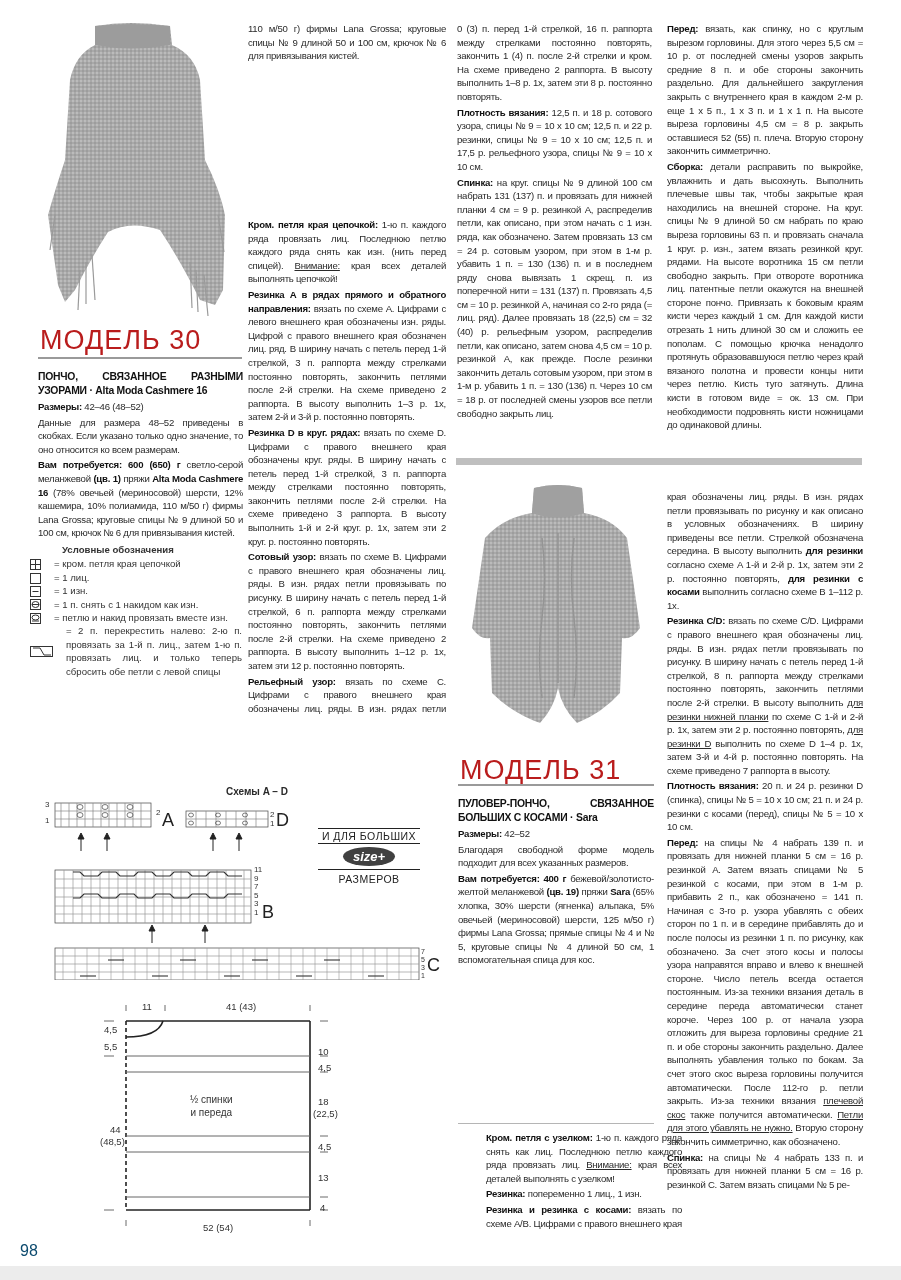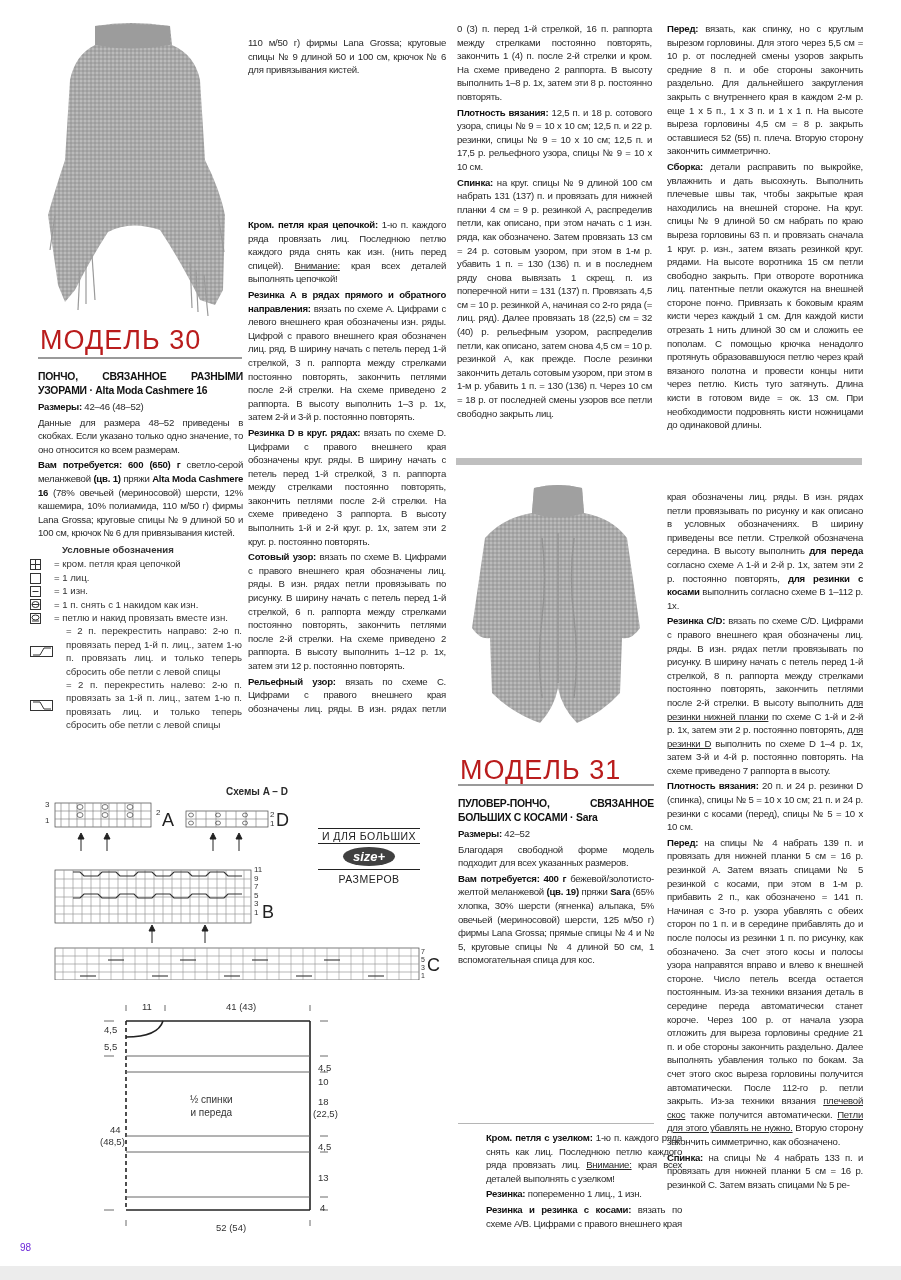--- a/index.html
+++ b/index.html
@@ -12,21 +12,21 @@
   .photo { position: absolute; }
   .model-title { position: absolute; font-size: 27px; letter-spacing: 1px; color: #b91c1c; font-weight: normal; }
   .rule { position: absolute; height: 2px; background: #9a9a9a; }
   .thick-rule { position: absolute; height: 7px; background: #bfbfbf; }
   .legend { position: absolute; font-size: 9.6px; line-height: 13.4px; color: #333; }
   .legend .row { display: flex; align-items: center; }
   .legend .sym { width: 18px; height: 11px; margin-top: 1px; margin-right: 6px; flex: 0 0 auto; }
   .legend .sym-wide { width: 30px; }
   .legend .txt { flex: 1; text-align: justify; }
   .legend-title { font-weight: bold; margin-bottom: 1px; padding-left: 32px; }
-  .page-num { position: absolute; left: 20px; top: 1242px; font-size: 10px; color: #6d28d9; }
+  .page-num { position: absolute; left: 20px; top: 1242px; font-size: 16px; color: #0c4a6e; }
   .bottom-bar { position: absolute; left: 0; top: 1266px; width: 901px; height: 14px; background: #ececec; }
   .schemes-title { position: absolute; left: 226px; top: 786px; font-size: 10px; font-weight: bold; }
   .scheme-label { position: absolute; font-size: 18px; color: #222; }
   .badge { position: absolute; left: 318px; top: 828px; width: 102px; text-align: center; font-size: 10.5px; color: #222; }
   .badge .line1 { border-top: 1.5px solid #222; border-bottom: 1.5px solid #222; padding: 1px 0; letter-spacing: 0.5px; }
   .badge .pill { display: inline-block; background: #404040; color: #fff; border-radius: 50%; padding: 2px 10px; margin: 3px 0; font-weight: bold; font-size: 13px; font-style: italic; }
   .badge .line3 { border-top: 1.5px solid #222; letter-spacing: 0.5px; padding-top: 3px; }
   .schematic-label { position: absolute; font-size: 9.5px; color: #333; }
 </style>
 </head>
@@ -99,34 +99,27 @@
     <svg class="sym" viewBox="0 0 18 11">
         <rect x="0.5" y="0.5" width="10" height="10" fill="none" stroke="#333"></rect>
         <ellipse cx="5.5" cy="4.5" rx="3.5" ry="2.5" fill="none" stroke="#333"></ellipse>
         <line x1="2" y1="8" x2="9" y2="8" stroke="#333"></line>
       </svg>
     <span class="txt">= петлю и накид провязать вместе изн.</span>
   </div>
   <div class="row">
     <svg class="sym sym-wide" viewBox="0 0 30 11">
         <rect x="0.5" y="0.5" width="22" height="10" fill="none" stroke="#333"></rect>
-        <polyline points="3,9 10,9 14,2 21,2" fill="none" stroke="#333"></polyline>
-      </svg>
-    <span class="txt">= 2 п. перекрестить направо: 2-ю п. провязать перед 1-й п. лиц., затем 1-ю п. провязать лиц. и только теперь сбросить обе петли с левой спицы</span>
-  </div>
-  <div class="row">
-    <svg class="sym sym-wide" viewBox="0 0 30 11">
-        <rect x="0.5" y="0.5" width="22" height="10" fill="none" stroke="#333"></rect>
         <polyline points="3,2 10,2 14,9 21,9" fill="none" stroke="#333"></polyline>
       </svg>
     <span class="txt">= 2 п. перекрестить налево: 2-ю п. провязать за 1-й п. лиц., затем 1-ю п. провязать лиц. и только теперь сбросить обе петли с левой спицы</span>
   </div>
 </div>
 
-<div class="col" style="left:248px;top:36px;width:198px;">
+<div class="col" style="left:248px;top:22px;width:198px;">
   <p style="margin-bottom:154px;">110 м/50 г) фирмы Lana Grossa; круговые спицы № 9 длиной 50 и 100 см, крючок № 6 для привязывания кистей.</p>
 </div>
 <div class="col" style="left:248px;top:218px;width:198px;">
   <p><b>Кром. петля края цепочкой:</b><span> 1-ю п. каждого ряда провязать лиц. Последнюю петлю каждого ряда снять как изн. (нить перед спицей). </span><u>Внимание:</u><span> края всех деталей выполнять цепочкой!</span></p>
   <p><b>Резинка A в рядах прямого и обратного направления:</b><span> вязать по схеме A. Цифрами с левого внешнего края обозначены изн. ряды. Цифрой с правого внешнего края обозначен лиц. ряд. В ширину начать с петель перед 1-й стрелкой, 3 п. раппорта между стрелками постоянно повторять, закончить петлями после 2-й стрелки. На схеме приведено 2 раппорта. В высоту выполнить 1–3 р. 1х, затем 2-й и 3-й р. постоянно повторять.</span></p>
   <p><b>Резинка D в круг. рядах:</b><span> вязать по схеме D. Цифрами с правого внешнего края обозначены круг. ряды. В ширину начать с петель перед 1-й стрелкой, 3 п. раппорта между стрелками постоянно повторять, закончить петлями после 2-й стрелки. На схеме приведено 3 раппорта. В высоту выполнить 1-й и 2-й круг. р. 1х, затем эти 2 круг. р. постоянно повторять.</span></p>
   <p><b>Сотовый узор:</b><span> вязать по схеме B. Цифрами с правого внешнего края обозначены лиц. ряды. В изн. рядах петли провязывать по рисунку. В ширину начать с петель перед 1-й стрелкой, 6 п. раппорта между стрелками постоянно повторять, закончить петлями после 2-й стрелки. На схеме приведено 2 раппорта. В высоту выполнить 1–12 р. 1х, затем эти 12 р. постоянно повторять.</span></p>
   <p style="height:42px;overflow:hidden;"><b>Рельефный узор:</b><span> вязать по схеме C. Цифрами с правого внешнего края обозначены лиц. ряды. В изн. рядах петли провязывать по рисунку. В ширину начать после кром. 0 (3) п. перед 1-й стрелкой, 16 п. раппорта между стрелками постоянно повторять, закончить 1 (4) п. после 2-й стрелки и кром. На схеме приведено 2 раппорта. В высоту выполнить 1–8 р. 1х, затем эти 8 р. постоянно повторять.</span></p>
 </div>
 
@@ -351,26 +344,26 @@
         <line x1="300" y1="77" x2="308" y2="77"></line>
         <line x1="300" y1="141" x2="308" y2="141"></line>
         <line x1="300" y1="157" x2="308" y2="157"></line>
         <line x1="300" y1="202" x2="308" y2="202"></line>
         <line x1="300" y1="215" x2="308" y2="215"></line>
     </g>
   </g>
 </svg>
 <div class="schematic-label" style="left:142px;top:1001px;">11</div>
 <div class="schematic-label" style="left:226px;top:1001px;">41 (43)</div>
-<div class="schematic-label" style="left:216px;top:1222px;">52 (54)</div>
+<div class="schematic-label" style="left:203px;top:1222px;">52 (54)</div>
 <div class="schematic-label" style="left:104px;top:1024px;">4,5</div>
 <div class="schematic-label" style="left:104px;top:1041px;">5,5</div>
 <div class="schematic-label" style="left:110px;top:1124px;">44</div>
 <div class="schematic-label" style="left:100px;top:1136px;">(48,5)</div>
-<div class="schematic-label" style="left:318px;top:1076px;">10</div>
+<div class="schematic-label" style="left:318px;top:1046px;">10</div>
 <div class="schematic-label" style="left:318px;top:1062px;">4,5</div>
 <div class="schematic-label" style="left:318px;top:1096px;">18</div>
 <div class="schematic-label" style="left:313px;top:1108px;">(22,5)</div>
 <div class="schematic-label" style="left:318px;top:1141px;">4,5</div>
 <div class="schematic-label" style="left:318px;top:1172px;">13</div>
 <div class="schematic-label" style="left:320px;top:1202px;">4</div>
 <div class="schematic-label" style="left:190px;top:1093px;text-align:center;font-size:10px;line-height:13px;">
   <div>½ спинки</div>
     <div>и переда</div>
 </div>
@@ -397,21 +390,21 @@
 
 <div class="rule" style="left:458px;top:1123px;width:196px;height:1px;background:#b5b5b5;"></div>
 
 <div class="col" style="left:458px;top:1131px;width:196px;margin-left:28px;">
   <p><b>Кром. петля с узелком:</b><span> 1-ю п. каждого ряда снять как лиц. Последнюю петлю каждого ряда провязать лиц. </span><u>Внимание:</u><span> края всех деталей выполнять с узелком!</span></p>
   <p><b>Резинка:</b><span> попеременно 1 лиц., 1 изн.</span></p>
   <p style="height:28px;overflow:hidden;"><b>Резинка и резинка с косами:</b><span> вязать по схеме A/B. Цифрами с правого внешнего края обозначены лиц. ряды. В изн. рядах петли провязывать по рисунку и как описано в условных обозначениях. В ширину приведены все петли. Стрелкой обозначена середина. В высоту выполнить </span></p>
 </div>
 
 <div class="col" style="left:667px;top:490px;width:196px;">
-  <p>края обозначены лиц. ряды. В изн. рядах петли провязывать по рисунку и как описано в условных обозначениях. В ширину приведены все петли. Стрелкой обозначена середина. В высоту выполнить <b>для переда</b><span> согласно схеме A 1-й и 2-й р. 1х, затем эти 2 р. постоянно повторять, </span><b>для резинки с косами</b><span> выполнить согласно схеме B 1–112 р. 1х.</span></p>
+  <p>края обозначены лиц. ряды. В изн. рядах петли провязывать по рисунку и как описано в условных обозначениях. В ширину приведены все петли. Стрелкой обозначена середина. В высоту выполнить <b>для резинки</b><span> согласно схеме A 1-й и 2-й р. 1х, затем эти 2 р. постоянно повторять, </span><b>для резинки с косами</b><span> выполнить согласно схеме B 1–112 р. 1х.</span></p>
   <p><b>Резинка C/D:</b><span> вязать по схеме C/D. Цифрами с правого внешнего края обозначены лиц. ряды. В изн. рядах петли провязывать по рисунку. В ширину начать с петель перед 1-й стрелкой, 8 п. раппорта между стрелками постоянно повторять, закончить петлями после 2-й стрелки. В высоту выполнить </span><u>для резинки нижней планки</u><span> по схеме C 1-й и 2-й р. 1х, затем эти 2 р. постоянно повторять, </span><u>для резинки D</u><span> выполнить по схеме D 1–4 р. 1х, затем 3-й и 4-й р. постоянно повторять. На схеме приведено 7 раппорта в высоту.</span></p>
   <p><b>Плотность вязания:</b><span> 20 п. и 24 р. резинки D (спинка), спицы № 5 = 10 х 10 см; 21 п. и 24 р. резинки с косами (перед), спицы № 5 = 10 х 10 см.</span></p>
   <p><b>Перед:</b><span> на спицы № 4 набрать 139 п. и провязать для нижней планки 5 см = 16 р. резинкой A. Затем вязать спицами № 5 резинкой с косами, при этом в 1-м р. прибавить 2 п., как обозначено = 141 п. Начиная с 3-го р. узора убавлять с обеих сторон по 1 п. и в середине прибавлять до и после полосы из резинки 1 п. по рисунку, как обозначено. За счет этого косы и полосы узора направятся вправо и влево к внешней стороне. Число петель всегда остается постоянным. Из-за техники вязания деталь в середине переда автоматически станет короче. Через 100 р. от начала узора отложить для выреза горловины средние 21 п. и обе стороны закончить раздельно. Далее выполнять убавления только по бокам. За счет этого скос выреза горловины получится автоматически. После 112-го р. петли закрыть. Из-за техники вязания </span><u>плечевой скос</u><span> также получится автоматически. </span><u>Петли для этого убавлять не нужно.</u><span> Вторую сторону закончить симметрично, как обозначено.</span></p>
   <p><b>Спинка:</b><span> на спицы № 4 набрать 133 п. и провязать для нижней планки 5 см = 16 р. резинкой C. Затем вязать спицами № 5 ре-</span></p>
 </div>
 
 <div class="page-num">98</div>
 <div class="bottom-bar"></div>
 
 </body></html>

